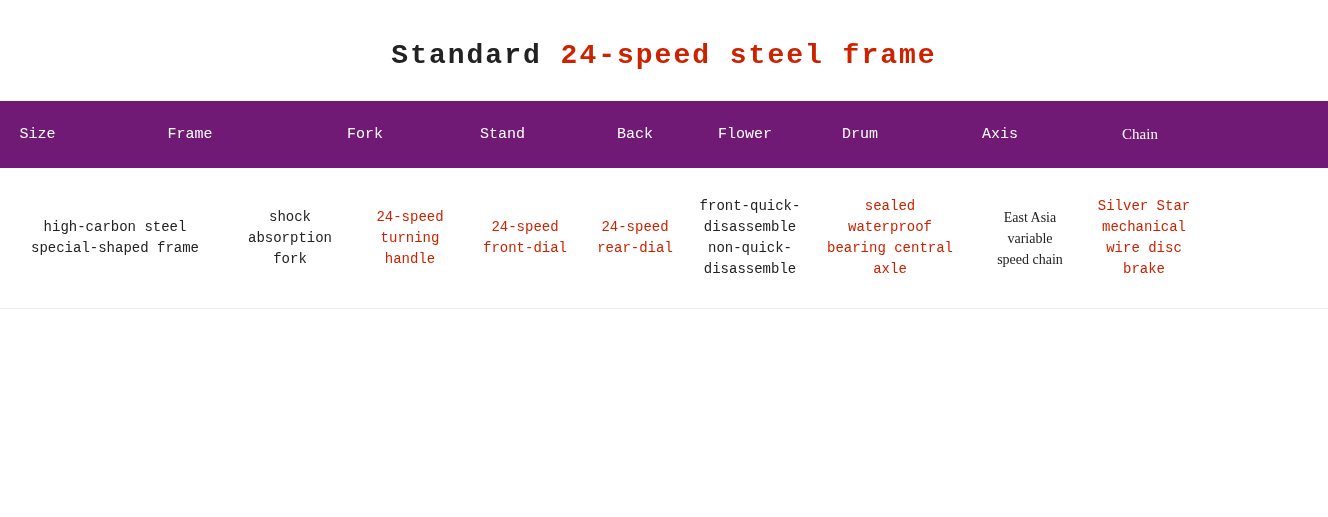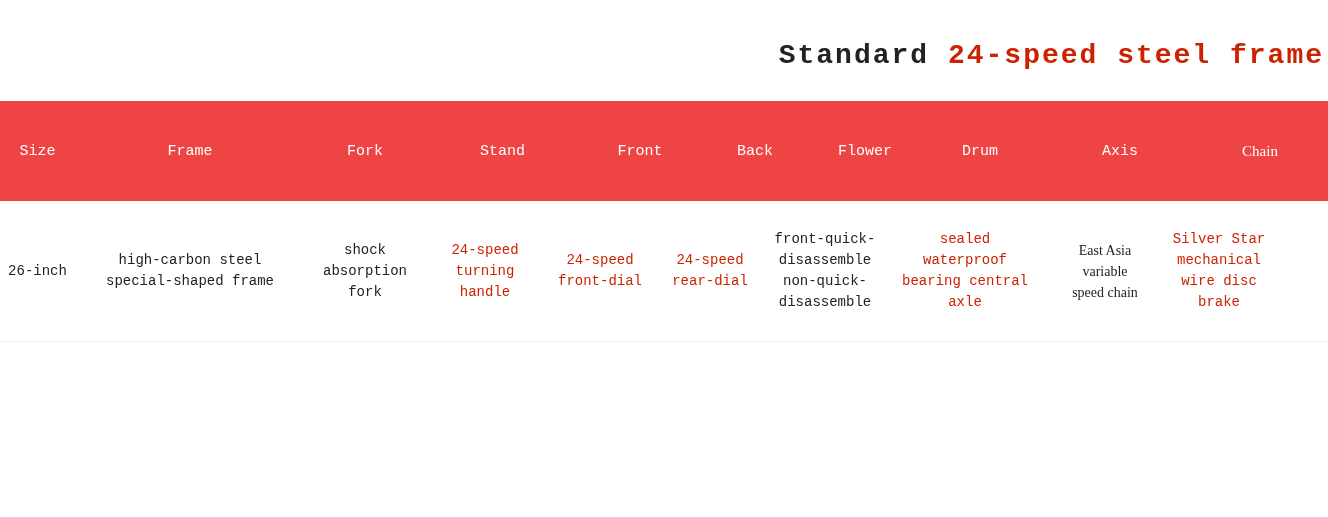--- a/index.html
+++ b/index.html
@@ -9,44 +9,44 @@
     }
 
     body {
       background: #fff;
       font-family: 'Courier New', Courier, monospace;
       width: 1328px;
       min-height: 517px;
     }
 
     .title-section {
-      text-align: right;
-      padding: 40px 4px 30px;
+      text-align: center;
+      padding: 40px 24px 30px;
     }
 
     .title-text {
       font-size: 28px;
       font-weight: bold;
       letter-spacing: 2px;
     }
 
     .title-black {
       color: #222;
     }
 
     .title-red {
       color: #cc2200;
     }
 
     .header-row {
-      background: #ef4444;
+      background: #701a75;
       display: flex;
       align-items: center;
       padding: 0;
-      height: 100px;
+      height: 67px;
     }
 
     .header-cell {
       color: #fff;
       font-size: 15px;
       font-family: 'Courier New', Courier, monospace;
       text-align: center;
       display: flex;
       align-items: center;
       justify-content: center;
@@ -114,46 +114,40 @@
     </div>
   <div class="header-cell col-frame">
       <span>Frame</span>
     </div>
   <div class="header-cell col-fork">
       <span>Fork</span>
     </div>
   <div class="header-cell col-stand">
       <span>Stand</span>
     </div>
-  <div class="header-cell col-front">
-      <span>Front</span>
-    </div>
   <div class="header-cell col-back">
       <span>Back</span>
     </div>
   <div class="header-cell col-flower">
       <span>Flower</span>
     </div>
   <div class="header-cell col-drum">
       <span>Drum</span>
     </div>
   <div class="header-cell col-axis">
       <span>Axis</span>
     </div>
   <div class="header-cell col-chain1">
       <span>Chain</span>
     </div>
   <div class="header-cell col-chain2"></div>
 </div>
 
 <div id="table-body">
 <div class="data-row">
-      <div class="data-cell col-size">
-        <span class="cell-inner text-black">26-inch</span>
-      </div>
       <div class="data-cell col-frame">
         <span class="cell-inner text-black">high-carbon steel
 special-shaped frame</span>
       </div>
       <div class="data-cell col-fork">
         <span class="cell-inner text-black">shock absorption
 fork</span>
       </div>
       <div class="data-cell col-front">
         <span class="cell-inner text-red">24-speed

